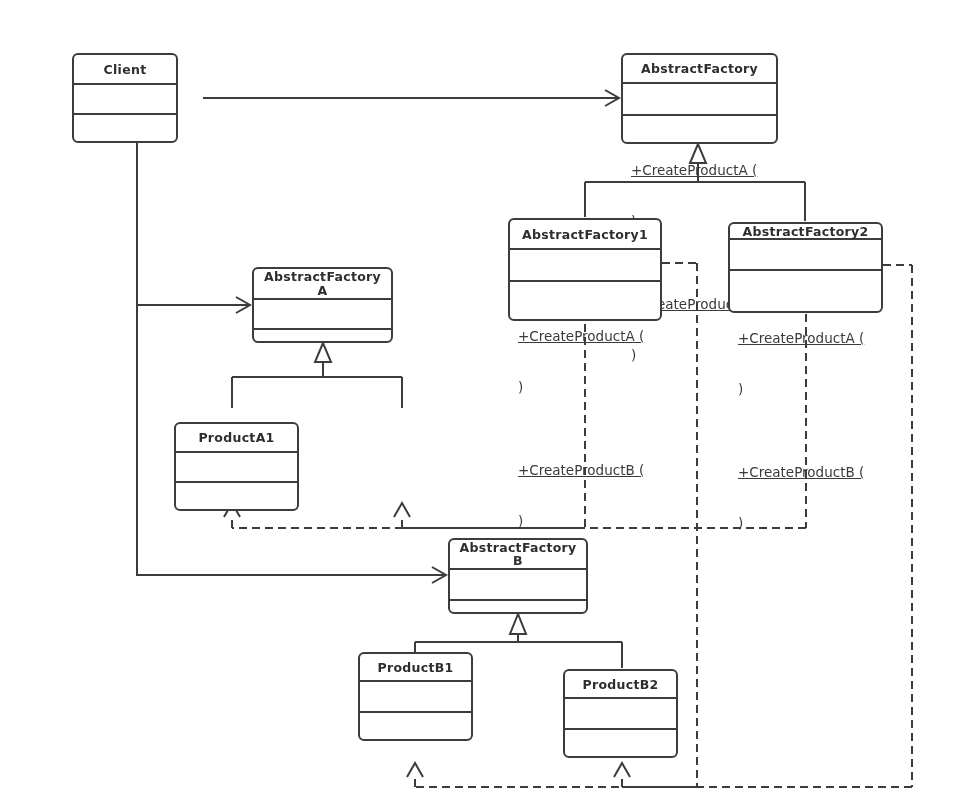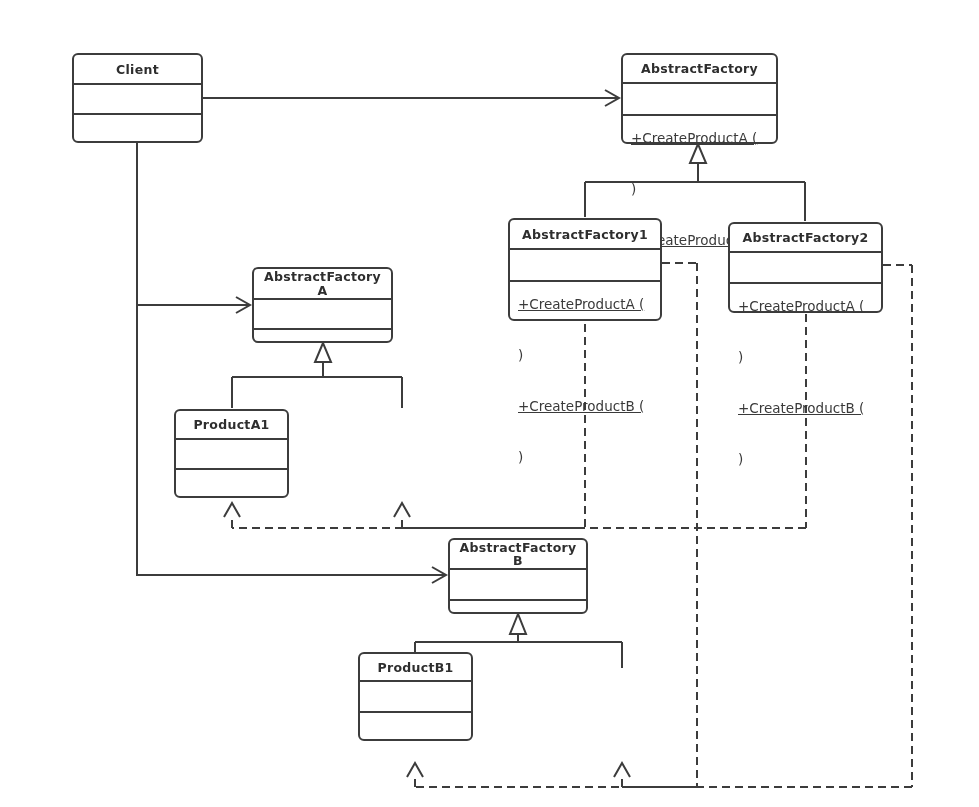--- a/index.html
+++ b/index.html
@@ -21,21 +21,21 @@
     font-weight:bold;font-size:12.5px;color:#2e2e2e;letter-spacing:.3px;
   }
   .t.two{flex-direction:column;line-height:13.5px;}
   .t .tl{display:block;}
   .c{box-sizing:border-box;border-bottom:2px solid #3c3c3c;}
   .methods{
     position:absolute;left:8px;top:0;font-size:13.5px;line-height:17px;
     color:#3a3a3a;white-space:pre;
   }
   .methods span{display:block;}
-  .methods .u{text-decoration:underline;}
+  .methods .u{text-decoration:underline;margin-top:32px;}
 </style>
 </head>
 <body>
 
 <div class="canvas">
 
   <svg class="wires" width="979" height="807" viewBox="0 0 979 807">
 
     <g>
       <path class="s" d="M203,98 H619"></path>
@@ -82,21 +82,21 @@
       <path class="d" d="M662,263 H697 M697,263 V787 M697,787 H415 M415,787 V777"></path>
       <path class="s" d="M407,777 L415,763 L423,777"></path>
     </g>
 
     <g>
       <path class="d" d="M883,265 H912 M912,265 V787 M912,787 H622 M622,787 V777"></path>
       <path class="s" d="M614,777 L622,763 L630,777"></path>
     </g>
   </svg>
 
-  <div class="cls" style="left:72px;top:53px;width:131px;height:90px">
+  <div class="cls" style="left:72px;top:53px;width:106px;height:90px">
     <div class="t" style="height:30px">Client</div>
     <div class="c" style="height:30px"></div>
     <div></div>
   </div>
 
   <div class="cls" style="left:621px;top:53px;width:157px;height:91px">
     <div class="t" style="height:29px">AbstractFactory</div>
     <div class="c" style="height:32px"></div>
     <div></div>
     <div class="methods" style="top:41px">
@@ -113,21 +113,21 @@
     <div></div>
     <div class="methods" style="top:42px">
       <span class="u">+CreateProductA (</span>
       <span>)</span>
       <span class="u">+CreateProductB (</span>
       <span>)</span>
     </div>
   </div>
 
   <div class="cls" style="left:728px;top:222px;width:155px;height:91px">
-    <div class="t" style="height:29px">AbstractFactory2</div>
+    <div class="t" style="height:16px">AbstractFactory2</div>
     <div class="c" style="height:31px"></div>
     <div></div>
     <div class="methods" style="top:40px">
       <span class="u">+CreateProductA (</span>
       <span>)</span>
       <span class="u">+CreateProductB (</span>
       <span>)</span>
     </div>
   </div>
 
@@ -142,27 +142,32 @@
 
   <div class="cls" style="left:448px;top:538px;width:140px;height:76px">
     <div class="t two" style="height:30px">
       <span class="tl">AbstractFactory</span>
       <span class="tl">B</span>
     </div>
     <div class="c" style="height:31px"></div>
     <div></div>
   </div>
 
-  <div class="cls" style="left:174px;top:409px;width:115px;height:89px">
+  <div class="cls" style="left:174px;top:422px;width:125px;height:89px">
     <div class="t" style="height:29px">ProductA1</div>
     <div class="c" style="height:30px"></div>
     <div></div>
   </div>
 
 
   <div class="cls" style="left:358px;top:652px;width:115px;height:89px">
     <div class="t" style="height:28px">ProductB1</div>
     <div class="c" style="height:31px"></div>
     <div></div>
   </div>
 
+  <div class="cls" style="left:563px;top:669px;width:115px;height:89px">
+    <div class="t" style="height:28px">ProductB2</div>
+    <div class="c" style="height:31px"></div>
+    <div></div>
+  </div>
 
 </div>
 
 </body></html>

